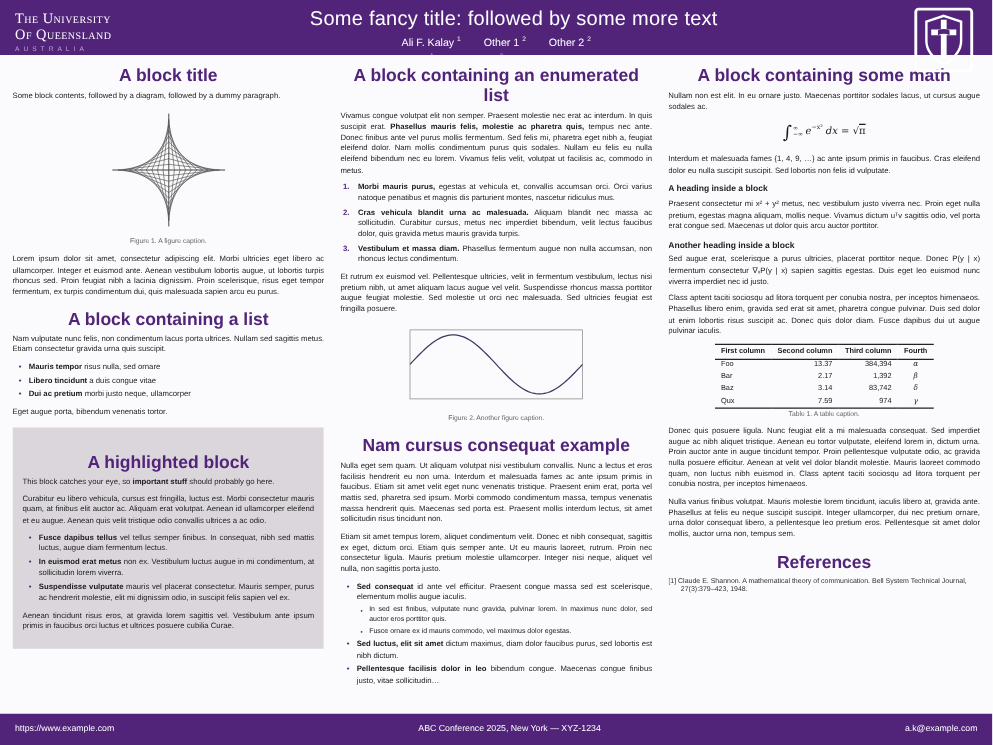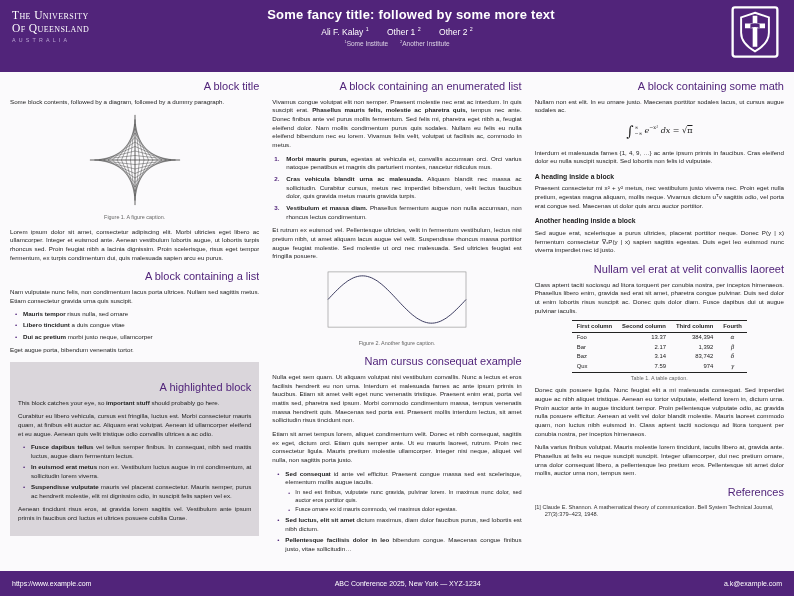--- a/index.html
+++ b/index.html
@@ -2,37 +2,37 @@
 <html style="--uq: #51247A; --hl: #DAD6DB;"><head>
 <meta charset="utf-8">
 <style>
   :root { --uq:#51247A; --hl:#DAD6DB; }
   * { margin:0; padding:0; box-sizing:border-box; }
   html,body { width:794px; height:596px; }
   body { font-family:"Liberation Sans",sans-serif; color:#1b1b1b; background:#fff; }
   .poster { width:794px; height:596px; display:flex; flex-direction:column; background:#FBFAFC; overflow:hidden; }
 
   
-  .header { height:72px; background:var(--uq); position:relative; color:#fff; flex:0 0 auto; }
+  .header { height:44px; background:var(--uq); position:relative; color:#fff; flex:0 0 auto; }
   .header-center { text-align:center; padding-top:7px; }
-  .poster-title { font-size:13px; font-weight:bold; letter-spacing:.2px;padding-left:28px; }
+  .poster-title { font-size:16px; font-weight:normal; letter-spacing:.2px;padding-left:28px; }
   .authors { margin-top:4px; font-size:8.5px; }
   .authors .author { margin:0 8px; }
   sup { font-size:.62em; }
   .affils { margin-top:2.5px; font-size:6.5px; color:rgba(255,255,255,.78); }
   .affils .affil { margin:0 5px; }
   .logo { position:absolute; left:12px; top:9px; font-family:"Liberation Serif",serif; line-height:1.15; }
   .logo-line { font-variant:small-caps; font-size:11.5px; letter-spacing:.4px; }
   .logo-line3 { font-family:"Liberation Sans",sans-serif; font-size:5.3px; letter-spacing:3.2px; color:#BCA7D4; margin-top:2px; }
   .shield-box { position:absolute; right:14px; top:5px; }
 
   
   .columns { flex:1; display:flex; gap:13px; padding:4px 10px 6px; min-height:0; }
   .col { flex:1; overflow:hidden; font-size:6.2px; line-height:1.4; text-align:justify; }
-  .bheading { color:var(--uq); font-weight:normal; font-size:11px; text-align:right; margin:8px 0 5px; line-height:1.15; }
+  .bheading { color:var(--uq); font-weight:bold; font-size:14px; text-align:center; margin:8px 0 5px; line-height:1.15; }
   .bheading.first { margin-top:4px; }
   .para { margin-bottom:5px; }
   .fig { text-align:center; margin:3px 0 6px; }
   .caption { font-size:5.4px; color:#666; margin-top:2px; text-align:center; }
 
   ul.blist { list-style:none; padding-left:13px; margin:2px 0 5px; }
   ul.blist>li { position:relative; margin-bottom:2.5px; }
   ul.blist>li::before { content:"•"; position:absolute; left:-8px; color:var(--uq); }
   ul.sublist { list-style:none; padding-left:10px; margin:2px 0 1px; font-size:5.6px; }
   ul.sublist>li { position:relative; margin-bottom:1.5px; }
@@ -221,21 +221,20 @@
       <div class="formula">
         <span class="int">∫</span><span class="lims"><span>∞</span><span>−∞</span></span><span class="expr"><i>e</i><sup>−x²</sup> <i>dx</i> <span>=</span> <span>√</span><span class="ol">π</span></span>
       </div>
 
       <p class="para">Interdum et malesuada fames {1, 4, 9, …} ac ante ipsum primis in faucibus. Cras eleifend dolor eu nulla suscipit suscipit. Sed lobortis non felis id vulputate.</p>
       <h3 class="subhead">A heading inside a block</h3>
       <p class="para">Praesent consectetur mi x² + y² metus, nec vestibulum justo viverra nec. Proin eget nulla pretium, egestas magna aliquam, mollis neque. Vivamus dictum uᵀv sagittis odio, vel porta erat congue sed. Maecenas ut dolor quis arcu auctor porttitor.</p>
       <h3 class="subhead">Another heading inside a block</h3>
       <p class="para">Sed augue erat, scelerisque a purus ultricies, placerat porttitor neque. Donec P(y | x) fermentum consectetur ∇ₓP(y | x) sapien sagittis egestas. Duis eget leo euismod nunc viverra imperdiet nec id justo.</p>
 
-      <h2 class="bheading">Nullam vel erat at velit convallis laoreet</h2>
       <p class="para">Class aptent taciti sociosqu ad litora torquent per conubia nostra, per inceptos himenaeos. Phasellus libero enim, gravida sed erat sit amet, pharetra congue pulvinar. Duis sed dolor ut enim lobortis risus suscipit ac. Donec quis dolor diam. Fusce dapibus dui ut augue pulvinar iaculis.</p>
 
       <table class="tbl">
         <thead>
           <tr>
             <th>First column</th>
             <th>Second column</th>
             <th>Third column</th>
             <th>Fourth</th>
           </tr>

